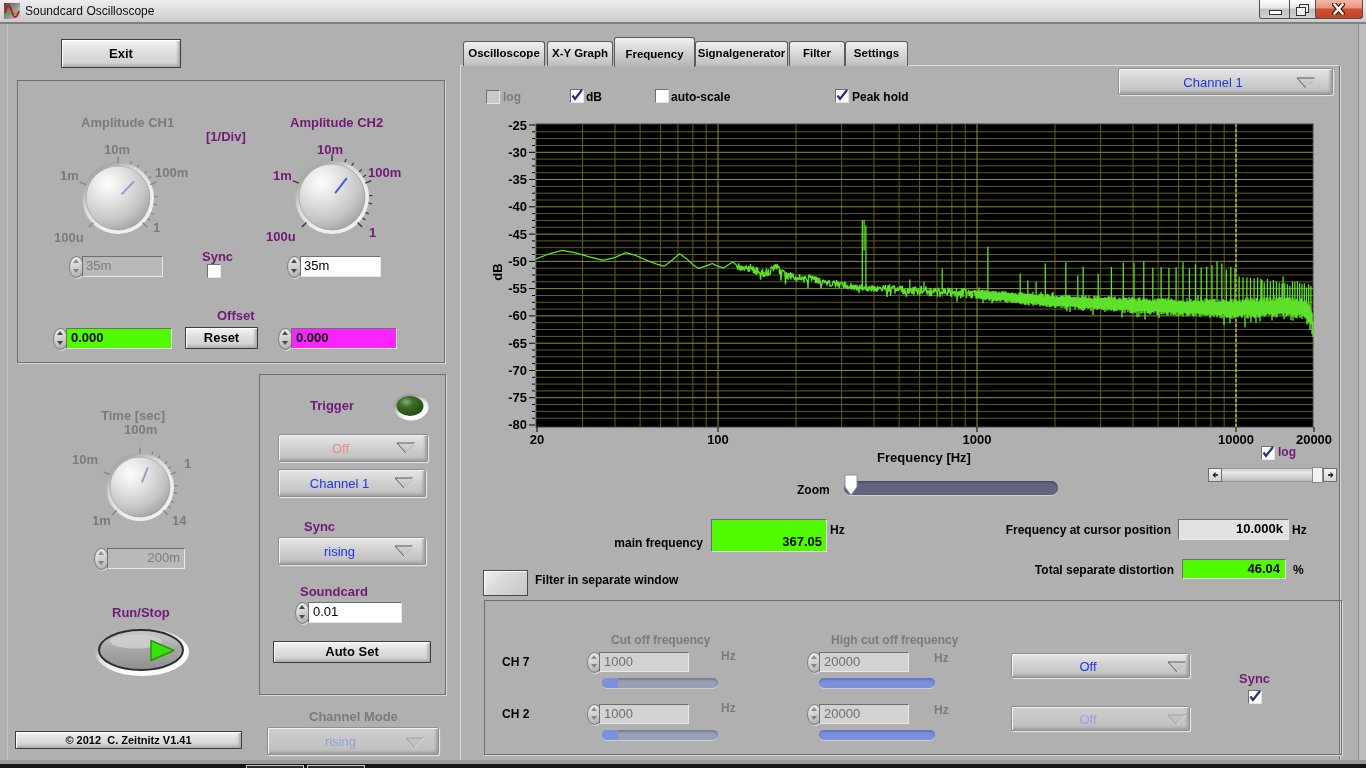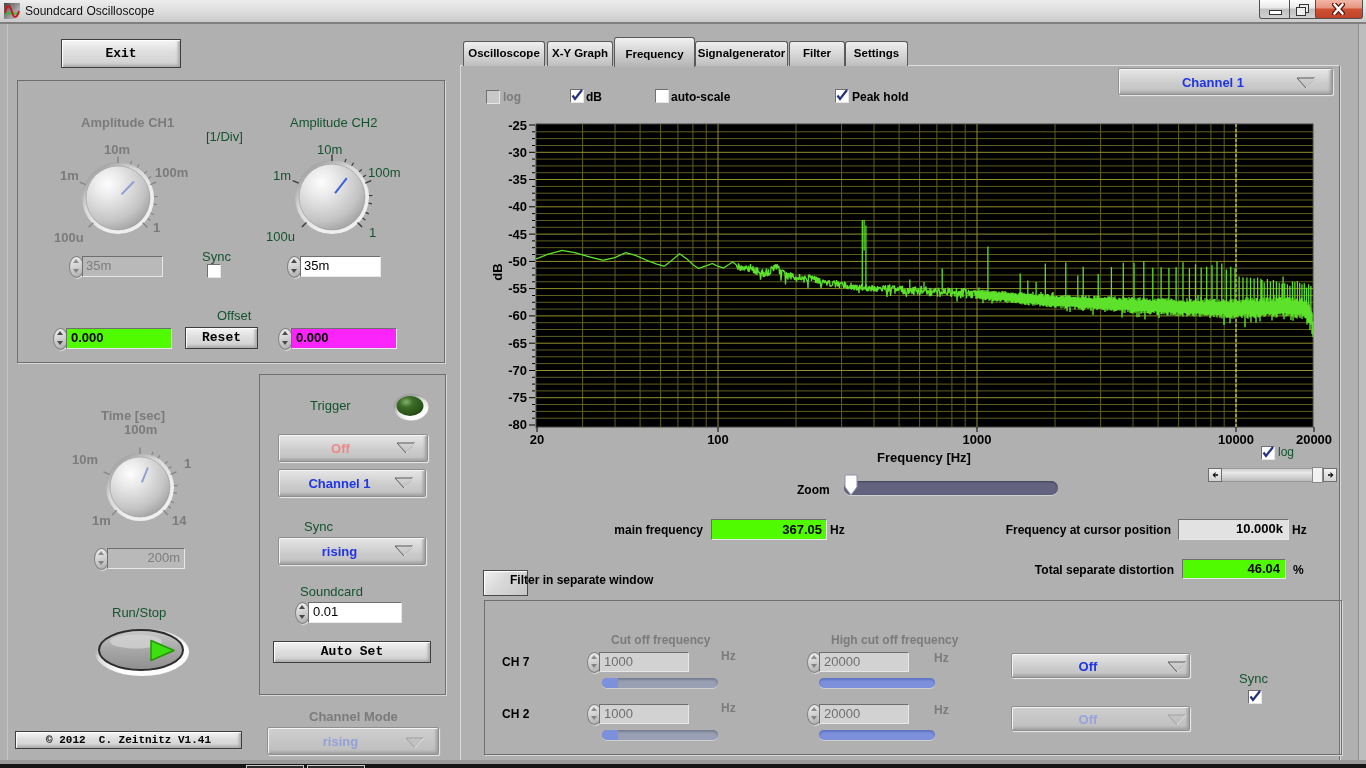--- a/index.html
+++ b/index.html
@@ -1,21 +1,21 @@
 <!DOCTYPE html>
 <html><head><meta charset="utf-8"><style>
 html,body{margin:0;padding:0;width:1366px;height:768px;overflow:hidden;background:#b0b0b0;font-family:"Liberation Sans",sans-serif;}
 .ab{position:absolute;}
-.lbl{position:absolute;font-weight:normal;font-size:13px;color:#14532d;white-space:nowrap;}
+.lbl{position:absolute;font-weight:bold;font-size:13px;color:#701a75;white-space:nowrap;}
 .glbl{position:absolute;font-weight:bold;font-size:13px;color:#7b7b7b;white-space:nowrap;}
 .lbl2{position:absolute;font-weight:bold;font-size:12px;color:#000;white-space:nowrap;}
 .glbl2{position:absolute;font-weight:bold;font-size:12px;color:#7b7b7b;white-space:nowrap;}
 .panel{position:absolute;border:1px solid #6f6f6f;box-shadow:1px 1px 0 #d8d8d8;}
-.btn{position:absolute;border:1.5px solid #3e3e3e;background:linear-gradient(180deg,#f4f4f4,#dedede 45%,#cfcfcf);box-shadow:inset 1px 1px 1px #fff,inset -2px -2px 3px #a8a8a8;text-align:center;font-weight:bold;color:#000;font-family:Liberation Mono, monospace;}
-.dd{position:absolute;border:1px solid #8f8f8f;border-radius:2px;background:linear-gradient(180deg,#e6e6e6,#cbcbcb 60%,#c0c0c0);box-shadow:inset 1px 1px 0 #f4f4f4,inset -2px -2px 3px #9e9e9e,1px 1px 1px rgba(250,250,250,.8);text-align:center;font-weight:bold;font-size:13px;padding-right:25px;box-sizing:border-box;}
+.btn{position:absolute;border:1.5px solid #3e3e3e;background:linear-gradient(180deg,#f4f4f4,#dedede 45%,#cfcfcf);box-shadow:inset 1px 1px 1px #fff,inset -2px -2px 3px #a8a8a8;text-align:center;font-weight:bold;color:#000;}
+.dd{position:absolute;border:1px solid #8f8f8f;border-radius:2px;background:linear-gradient(180deg,#e6e6e6,#cbcbcb 60%,#c0c0c0);box-shadow:inset 1px 1px 0 #f4f4f4,inset -2px -2px 3px #9e9e9e,1px 1px 1px rgba(250,250,250,.8);text-align:center;font-weight:normal;font-size:13px;padding-right:25px;box-sizing:border-box;}
 .fld{position:absolute;border-top:1px solid #6e6e6e;border-left:1px solid #6e6e6e;border-bottom:1px solid #e8e8e8;border-right:1px solid #e8e8e8;font-size:13px;color:#000;white-space:nowrap;overflow:hidden;}
 .cb{width:12px;height:12px;border-top:1.5px solid #707070;border-left:1.5px solid #707070;border-bottom:1.5px solid #e6e6e6;border-right:1.5px solid #e6e6e6;}
 .spin{width:13px;border:1px solid #808080;border-radius:50%;background:linear-gradient(160deg,#f2f2f2,#c2c2c2 70%,#a8a8a8);box-shadow:1px 1px 1px rgba(255,255,255,0.6);}
 .spint{width:0;height:0;border-left:3px solid transparent;border-right:3px solid transparent;border-bottom:4px solid #4a4a4a;}
 .spinb{width:0;height:0;border-left:3px solid transparent;border-right:3px solid transparent;border-top:4px solid #4a4a4a;}
 .tab{position:absolute;border:1px solid #5a5a5a;border-bottom:none;border-radius:3px 3px 0 0;background:linear-gradient(180deg,#efefef,#c9c9c9 80%,#bdbdbd);text-align:center;font-weight:bold;font-size:11.5px;color:#000;}
 </style></head><body>
 <div class="ab" style="left:0;top:0;width:1366px;height:22px;background:linear-gradient(180deg,#ededed,#dcdcdc 55%,#cacaca)"></div>
 <div class="ab" style="left:0;top:22px;width:1366px;height:2px;background:#7f7f7f"></div>
 <svg class="ab" style="left:4px;top:3px" width="16" height="16">
@@ -324,31 +324,31 @@
     <path d="M4.5 2 L7.5 5 L4.5 8 Z" fill="#111"></path>
     <line x1="2" y1="5" x2="4.5" y2="5" stroke="#111" stroke-width="1.6"></line>
   </svg>
 <div class="ab" style="left:1312px;top:467px;width:11px;height:16px;background:#f2f2f2;border:1px solid #8a8a8a;box-sizing:border-box"></div>
 <div class="lbl2" style="left:797px;top:483px">Zoom</div>
 <div class="ab" style="left:844px;top:481px;width:214px;height:14px;border-radius:7px;background:#63637f;box-shadow:inset 0 1px 2px #41415a, 0 1px 0 #d0d0d0"></div>
 <svg class="ab" style="left:843px;top:473px" width="17" height="24">
     <path d="M2 2 H14 V14 L8 22 L2 14 Z" fill="#fdfdfd" stroke="#9090b0" stroke-width="1"></path>
     <path d="M4 3 V13" stroke="#ffffff" stroke-width="2"></path>
   </svg>
-<div class="lbl2" style="right:663px;top:523px">main frequency</div>
-<div class="fld" style="left:711px;top:519px;width:110px;height:17px;background:#50fb00;font-weight:bold;text-align:right;padding:2px 4px 0 0">367.05</div>
+<div class="lbl2" style="right:663px;top:536px">main frequency</div>
+<div class="fld" style="left:711px;top:519px;width:110px;height:17px;background:#50fb00;font-weight:bold;text-align:right;padding:14px 4px 0 0">367.05</div>
 <div class="lbl2" style="left:830px;top:523px">Hz</div>
 <div class="lbl2" style="right:195px;top:523px">Frequency at cursor position</div>
 <div class="fld" style="left:1178px;top:519px;width:104px;height:18px;background:#e2e2e2;font-weight:bold;text-align:right;padding:1px 5px 0 0">10.000k</div>
 <div class="lbl2" style="left:1292px;top:523px">Hz</div>
 <div class="lbl2" style="right:192px;top:563px">Total separate distortion</div>
 <div class="fld" style="left:1182px;top:559px;width:97px;height:17px;background:#50fb00;font-weight:bold;text-align:right;padding:1px 5px 0 0">46.04</div>
 <div class="lbl2" style="left:1293px;top:563px">%</div>
 <div class="ab" style="left:483px;top:570px;width:43px;height:24px;border:1px solid #4a4a4a;background:linear-gradient(135deg,#f2f2f2,#dadada 40%,#c6c6c6);box-shadow:inset 1px 1px 1px #fff"></div>
-<div class="lbl2" style="left:510px;top:573px">Filter in separate window</div>
+<div class="lbl2" style="left:535px;top:573px">Filter in separate window</div>
 <div class="panel" style="left:484px;top:600px;width:856px;height:153px"></div>
 <div class="glbl2" style="left:611px;top:633px">Cut off frequency</div>
 <div class="glbl2" style="left:831px;top:633px">High cut off frequency</div>
 <div class="lbl2" style="left:502px;top:655px">CH 7</div>
 <div class="lbl2" style="left:502px;top:707px">CH 2</div>
 <div class="ab spin" style="left:587px;top:652px;height:19px"></div>
 <div class="ab spint" style="opacity:0.55;left:590.5px;top:655px"></div>
 <div class="ab spinb" style="opacity:0.55;left:590.5px;top:664px"></div>
 <div class="fld" style="left:599px;top:652px;width:84px;height:17px;background:#d2d2d2;color:#6e6e6e;padding:1px 0 0 4px">1000</div>
 <div class="glbl2" style="left:721px;top:649px">Hz</div>

